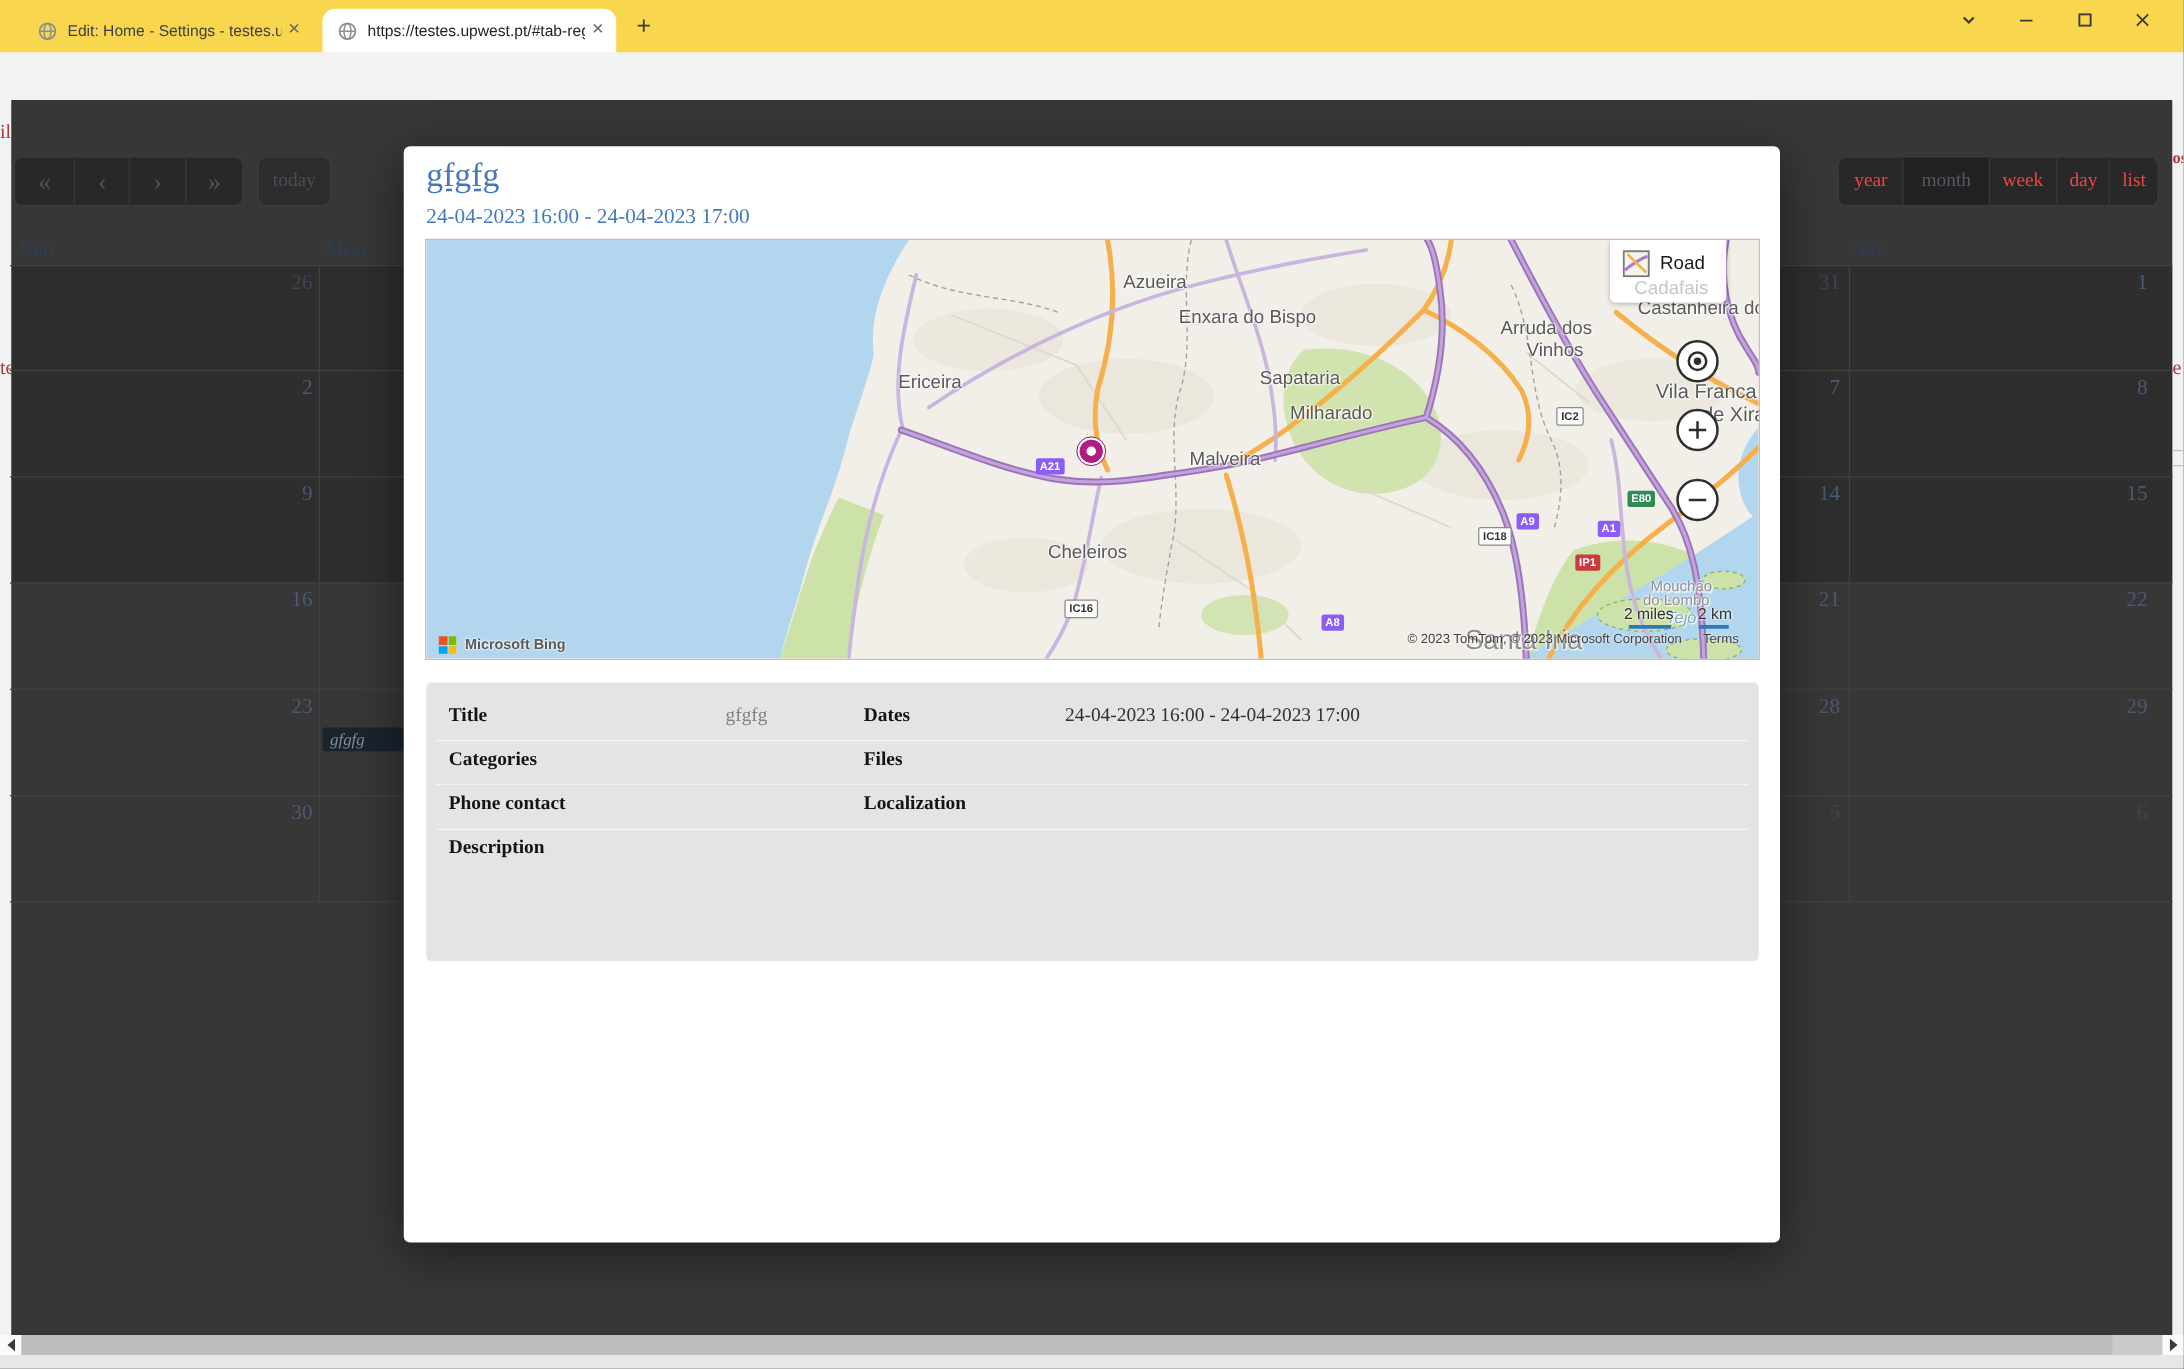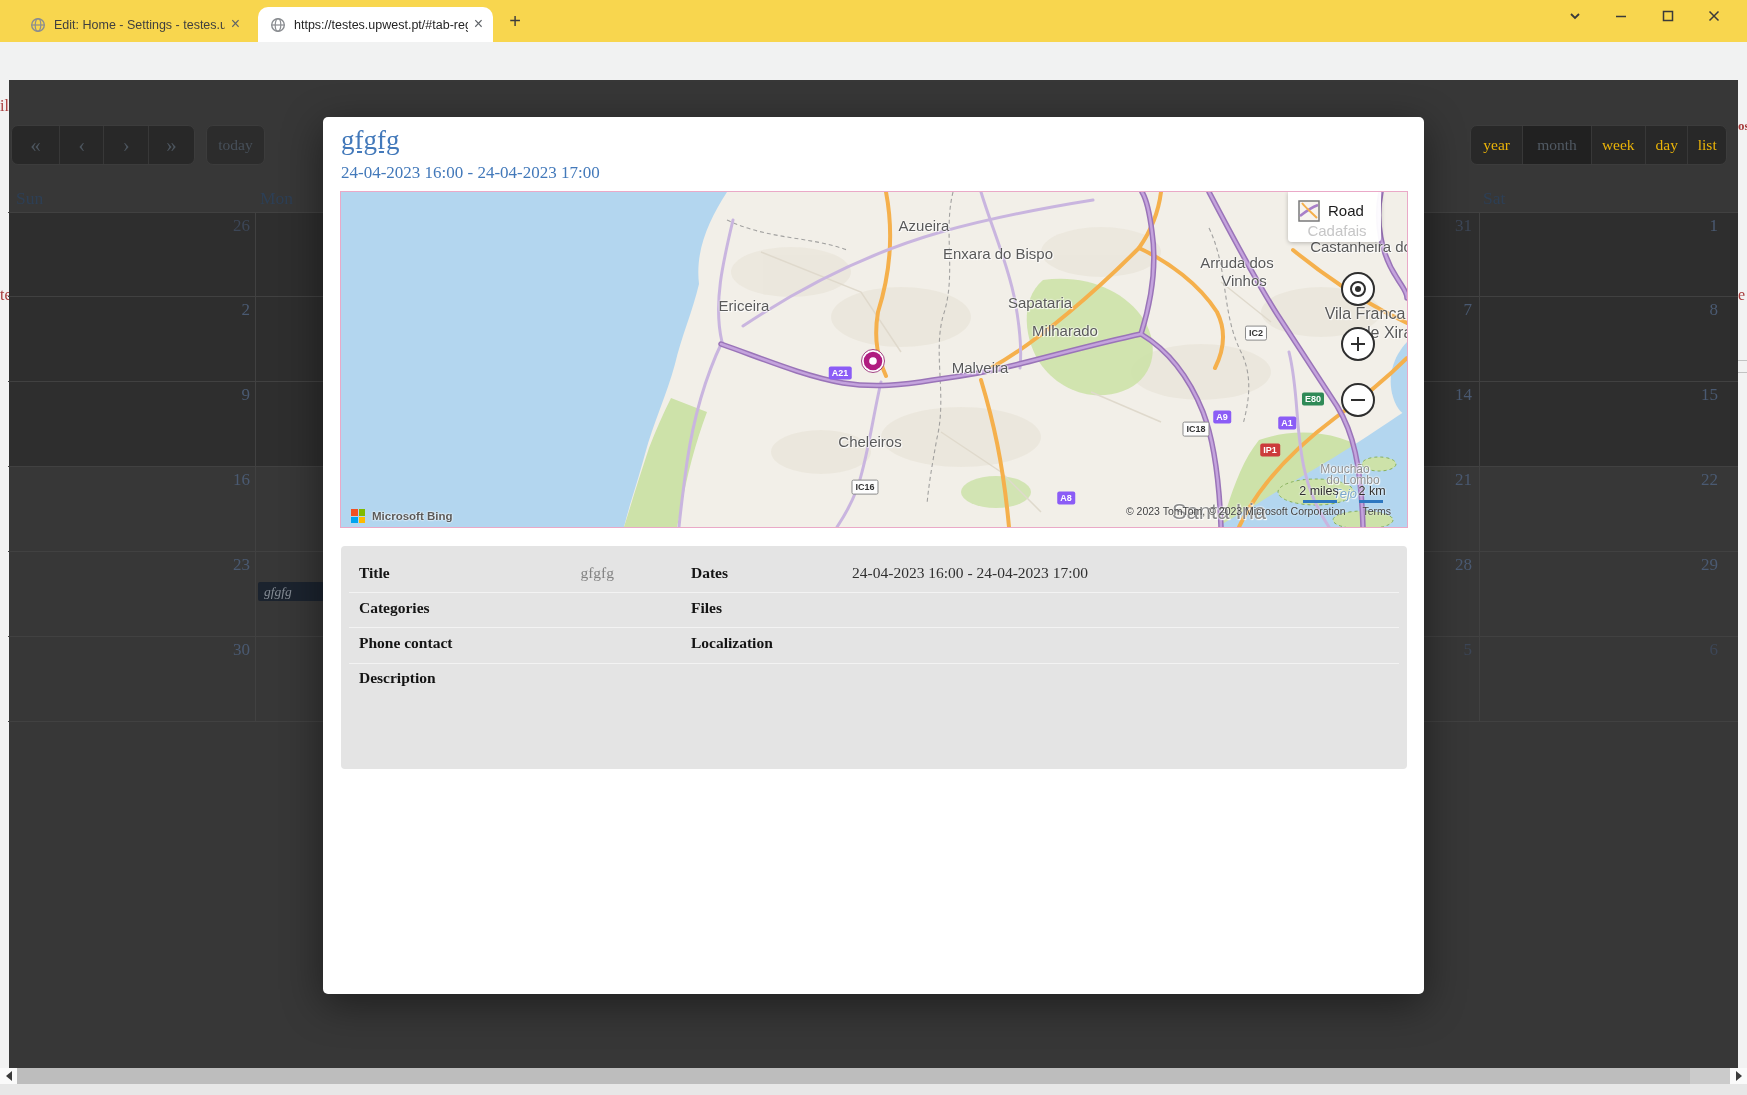--- a/index.html
+++ b/index.html
@@ -44,21 +44,21 @@
   .btngroup{height:38px;border:1px solid #3c3c3c;border-radius:7px;background:#282828;
     display:flex;overflow:hidden;}
   .btngroup .b{display:flex;align-items:center;justify-content:center;color:#4d565f;
     border-right:1px solid #383838;}
   .btngroup .b:last-child{border-right:none;}
   #navgroup{left:11px;top:125px;width:182px;}
   #navgroup .b{font-size:21px;}
   #todaybtn{left:206px;top:125px;width:57px;height:38px;border:1px solid #3c3c3c;border-radius:7px;
     background:#2c2c2c;color:#47505a;font-size:15.5px;display:flex;align-items:center;justify-content:center;}
   #viewgroup{left:1470px;top:125px;width:255px;}
-  #viewgroup .b{font-size:15.5px;color:#eab308;}
+  #viewgroup .b{font-size:15.5px;color:#ef4444;}
   #viewgroup .b.active{background:#212121;color:#515a64;}
   .dayhdr{top:188px;font-size:17.5px;font-weight:normal;color:#2d3f55;}
   .gridline{background:#414141;}
   .cal-num{width:60px;text-align:right;font-size:17px;color:#4a5a72;}
   .cal-num.dim{color:#3c4657;}
   #cal-event{left:258px;top:582px;width:66px;height:19px;background:#1b232e;border-radius:2px;
     overflow:hidden;display:flex;align-items:center;}
   #cal-event span{font-size:13.5px;font-style:italic;color:#848b94;padding-left:6px;}
 
   
@@ -422,21 +422,21 @@
       <span class="map-label" style="left:724px;top:130px;">Milharado</span>
       <span class="map-label" style="left:639px;top:167px;">Malveira</span>
       <span class="map-label" style="left:529px;top:241px;">Cheleiros</span>
       <span class="map-label" style="left:896px;top:62px;">Arruda dos</span>
       <span class="map-label" style="left:903px;top:80px;">Vinhos</span>
       <span class="map-label faint" style="left:996px;top:30px;">Cadafais</span>
       <span class="map-label" style="left:1020px;top:46px;">Castanheira do</span>
       <span class="map-label med" style="left:1024px;top:113px;">Vila Franca</span>
       <span class="map-label med" style="left:1046px;top:132px;">de Xira</span>
       <span class="map-label small" style="left:1004px;top:270px;">Mouchão</span>
-      <span class="map-label small" style="left:1000px;top:281px;margin-left:12px;">do Lombo</span>
+      <span class="map-label small" style="left:1000px;top:281px;">do Lombo</span>
       <span class="map-label water" style="left:1004px;top:294px;">Tejo</span>
       <span class="map-label big" style="left:878px;top:307px;">Santa Iria</span>
 
       <span class="shield blue" style="left:499px;top:181px;">A21</span>
       <span class="shield white" style="left:915px;top:141px;">IC2</span>
       <span class="shield blue" style="left:881px;top:225px;">A9</span>
       <span class="shield blue" style="left:946px;top:231px;">A1</span>
       <span class="shield green" style="left:972px;top:207px;">E80</span>
       <span class="shield red" style="left:929px;top:258px;">IP1</span>
       <span class="shield white" style="left:855px;top:237px;">IC18</span>

